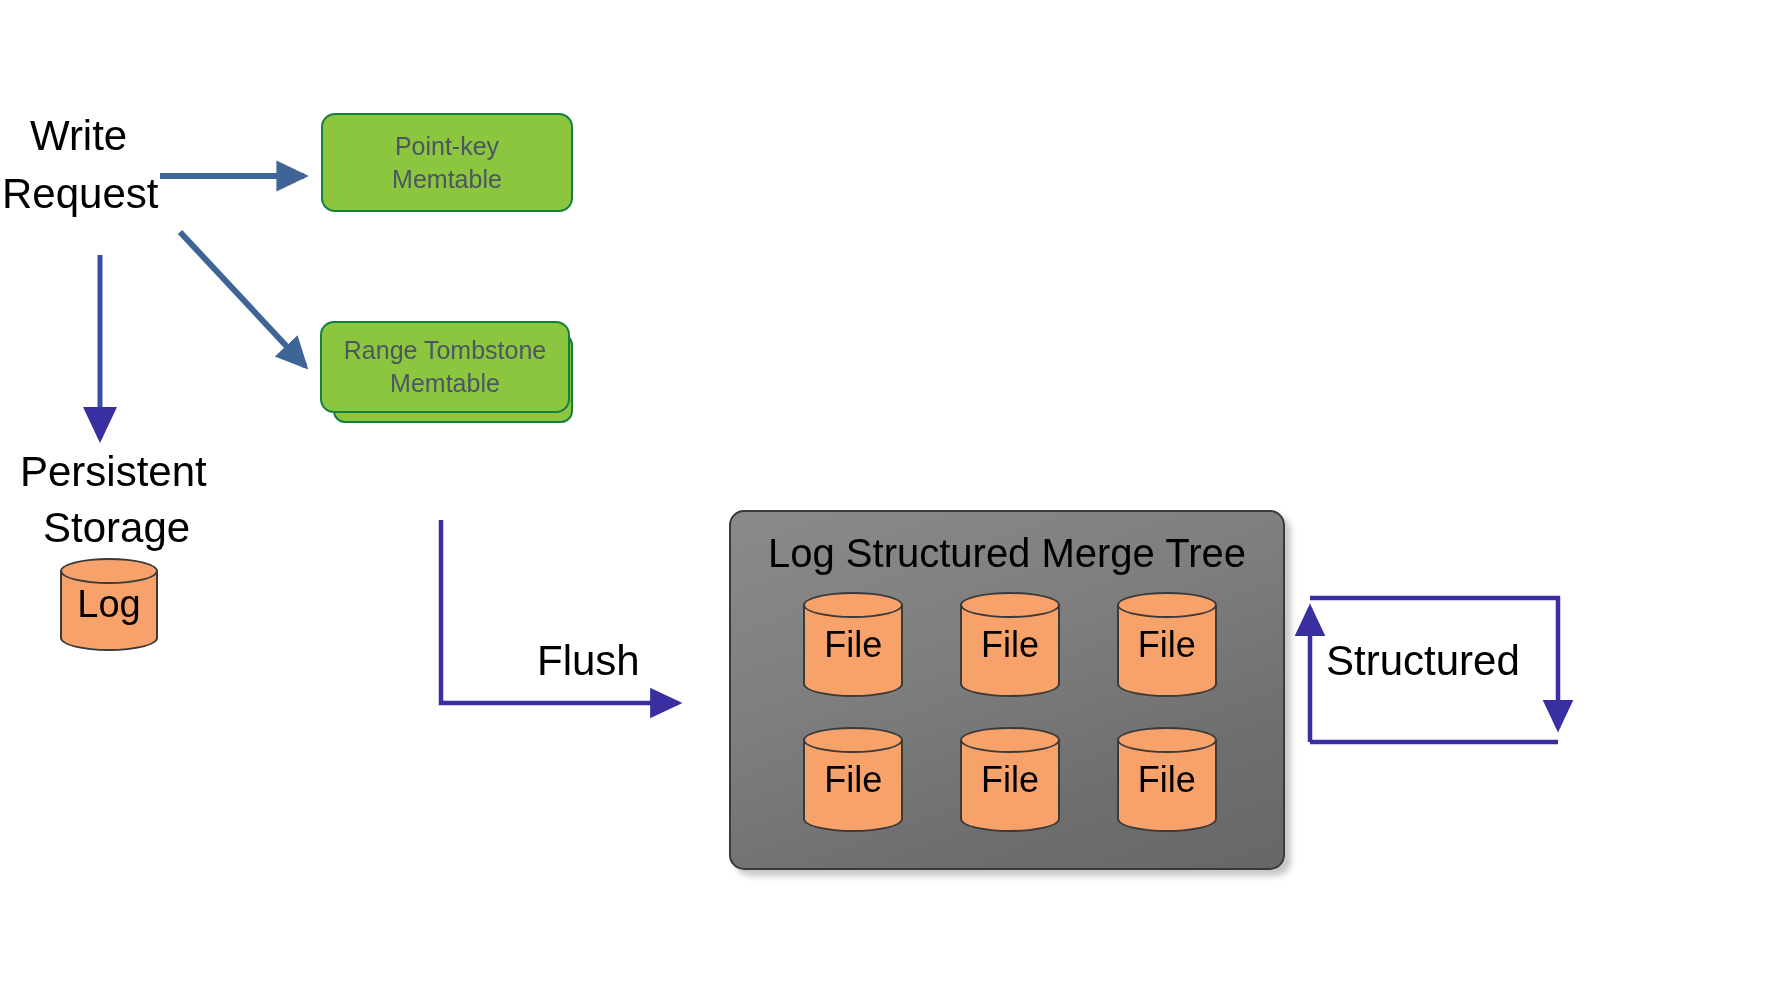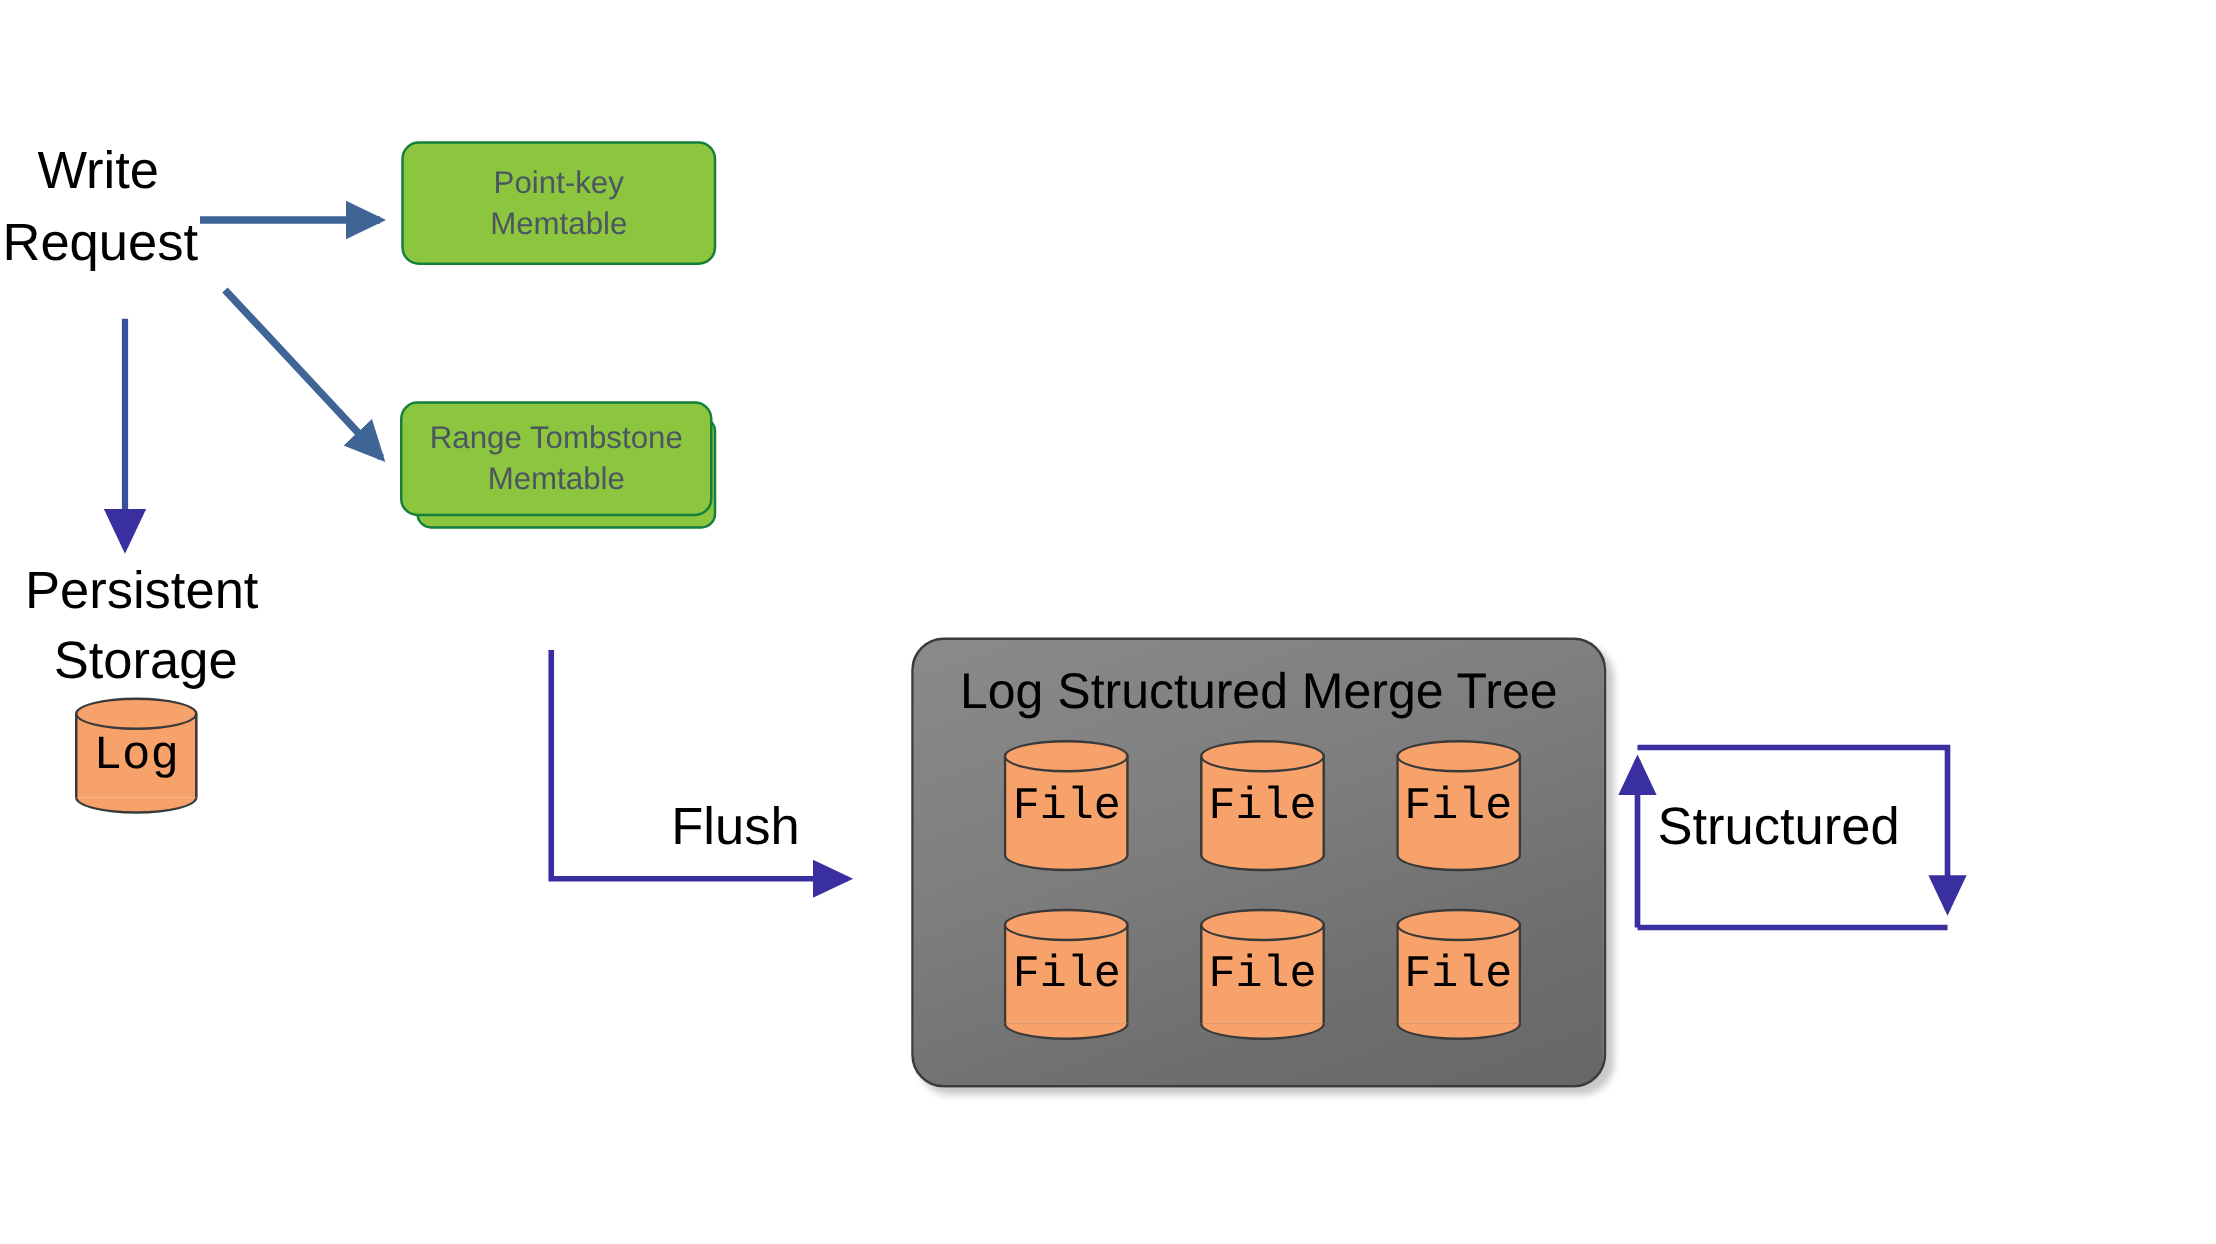--- a/index.html
+++ b/index.html
@@ -62,21 +62,21 @@
   #memtable-range-shadow { left: 333px; top: 333px; width: 240px; height: 90px; border-radius: 12px; }
   #memtable-range  { left: 320px; top: 321px; width: 250px; height: 92px; }
 
   
   #lsm-box {
     position: absolute;
     left: 729px;
     top: 510px;
     width: 556px;
     height: 360px;
-    border-radius: 26px;
+    border-radius: 15px;
     border: 2px solid #3A3A3A;
     box-sizing: border-box;
     background: linear-gradient(160deg, #8A8A8A 0%, #7E7E7E 40%, #6E6E6E 75%, #676767 100%);
     box-shadow: 6px 6px 6px rgba(0,0,0,0.22);
   }
   #lsm-title {
     position: absolute;
     left: 0; right: 0;
     top: 19px;
     text-align: center;
@@ -134,21 +134,21 @@
   }
   .cyl .cyl-label {
     position: absolute;
     left: 0; right: 0;
     top: 0; bottom: 0;
     display: flex;
     align-items: center;
     justify-content: center;
     font-size: 36px;
     color: #000000;
-    font-family: Liberation Mono, monospace;
+    font-family: Liberation Sans, sans-serif;
     z-index: 3;
   }
 
   
   #log-cyl {
     position: absolute;
     left: 60px;
     top: 558px;
     width: 98px;
     height: 93px;

